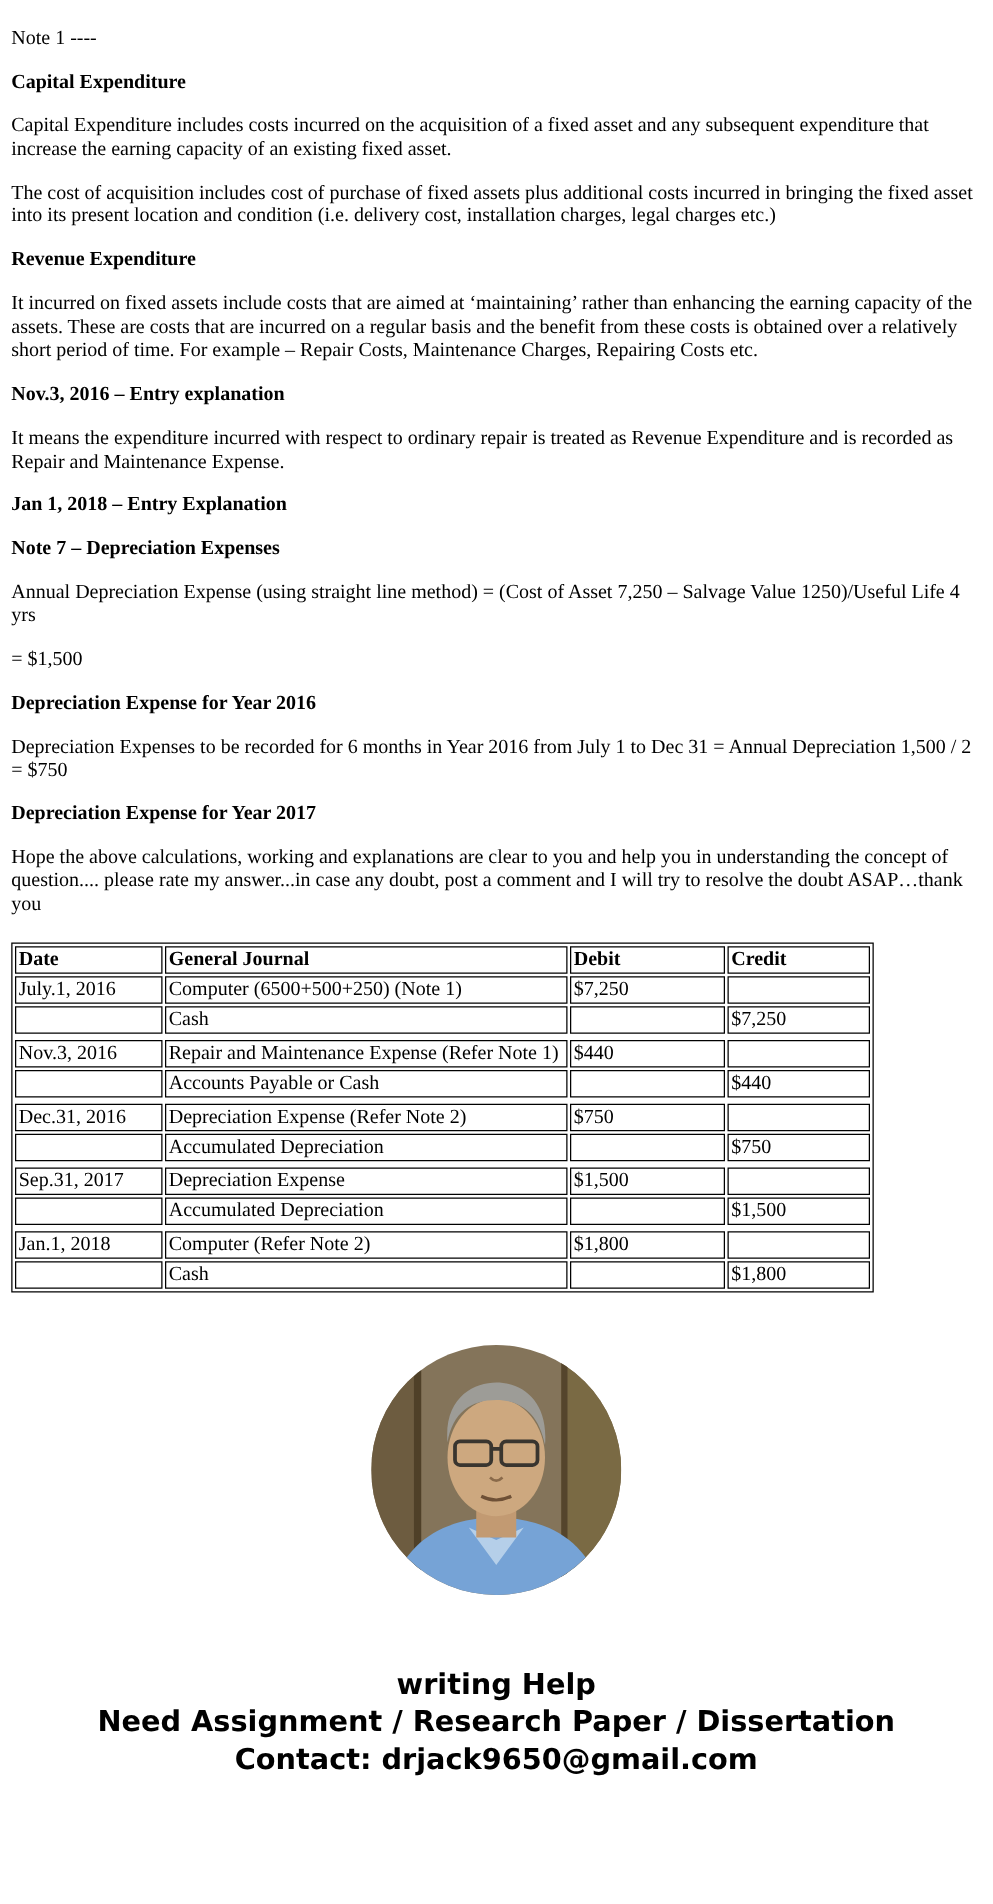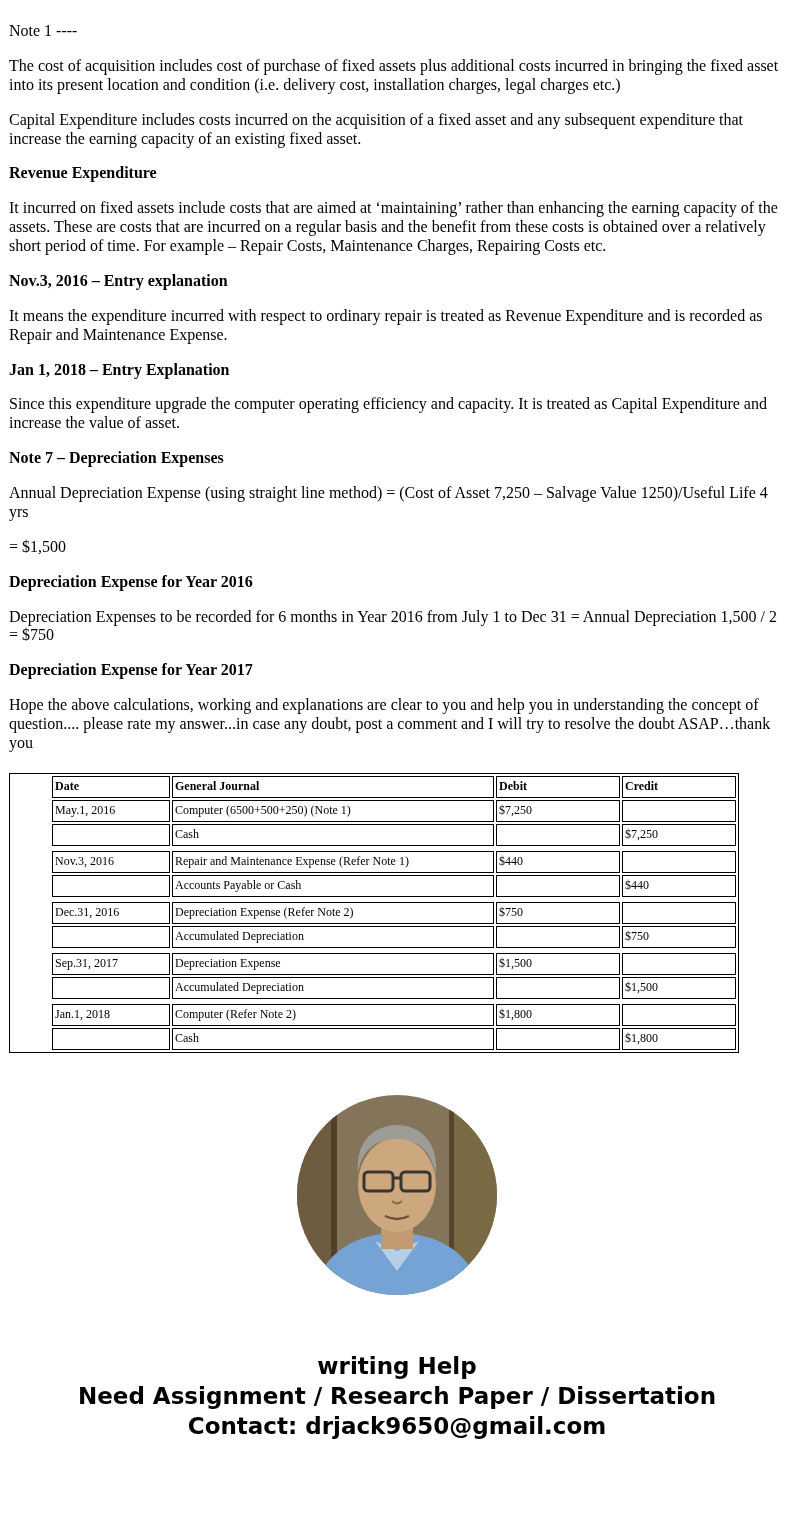--- a/index.html
+++ b/index.html
@@ -29,22 +29,21 @@
     font-weight: bold;
   }
 
   table.journal {
     border-collapse: separate;
     border-spacing: 2px;
     border: 1px solid #000;
     table-layout: fixed;
     width: 678px;
     margin-top: 20px;
-    font-size: 12px;
-    padding-left: 40px;
+    font-size: 16px;
   }
   table.journal th,
   table.journal td {
     border: 1px solid #000;
     padding: 0 2px;
     height: 20px;
     text-align: left;
     vertical-align: middle;
     overflow: hidden;
     white-space: nowrap;
@@ -74,28 +73,28 @@
     font-size: 23px;
     line-height: 30px;
   }
 </style>
 </head>
 <body>
 
 <div class="content">
 
   <p>Note 1 ----</p>
+  <p class="b">Capital Expenditure</p>
+  <p>Capital Expenditure includes costs incurred on the acquisition of a fixed asset and any subsequent expenditure that increase the earning capacity of an existing fixed asset.</p>
   <p>The cost of acquisition includes cost of purchase of fixed assets plus additional costs incurred in bringing the fixed asset into its present location and condition (i.e. delivery cost, installation charges, legal charges etc.)</p>
-  <p>Capital Expenditure includes costs incurred on the acquisition of a fixed asset and any subsequent expenditure that increase the earning capacity of an existing fixed asset.</p>
   <p class="b">Revenue Expenditure</p>
   <p>It incurred on fixed assets include costs that are aimed at ‘maintaining’ rather than enhancing the earning capacity of the assets. These are costs that are incurred on a regular basis and the benefit from these costs is obtained over a relatively short period of time. For example – Repair Costs, Maintenance Charges, Repairing Costs etc.</p>
   <p class="b">Nov.3, 2016 – Entry explanation</p>
   <p>It means the expenditure incurred with respect to ordinary repair is treated as Revenue Expenditure and is recorded as Repair and Maintenance Expense.</p>
   <p class="b">Jan 1, 2018 – Entry Explanation</p>
-  <p>Since this expenditure upgrade the computer operating efficiency and capacity. It is treated as Capital Expenditure and increase the value of asset.</p>
   <p class="b">Note 7 – Depreciation Expenses</p>
   <p>Annual Depreciation Expense (using straight line method) = (Cost of Asset 7,250 – Salvage Value 1250)/Useful Life 4 yrs</p>
   <p>= $1,500</p>
   <p class="b">Depreciation Expense for Year 2016</p>
   <p>Depreciation Expenses to be recorded for 6 months in Year 2016 from July 1 to Dec 31 = Annual Depreciation 1,500 / 2 = $750</p>
   <p class="b">Depreciation Expense for Year 2017</p>
   <p>Hope the above calculations, working and explanations are clear to you and help you in understanding the concept of question.... please rate my answer...in case any doubt, post a comment and I will try to resolve the doubt ASAP…thank you</p>
 
   <table class="journal">
     <colgroup>
@@ -106,21 +105,21 @@
     </colgroup>
     <tbody>
         <tr>
       <th>Date</th>
       <th>General Journal</th>
       <th>Debit</th>
       <th>Credit</th>
     </tr>
 
     <tr>
-      <td>May.1, 2016</td>
+      <td>July.1, 2016</td>
       <td>Computer (6500+500+250) (Note 1)</td>
       <td>$7,250</td>
       <td></td>
     </tr>
     <tr>
       <td></td>
       <td>Cash</td>
       <td></td>
       <td>$7,250</td>
     </tr>

